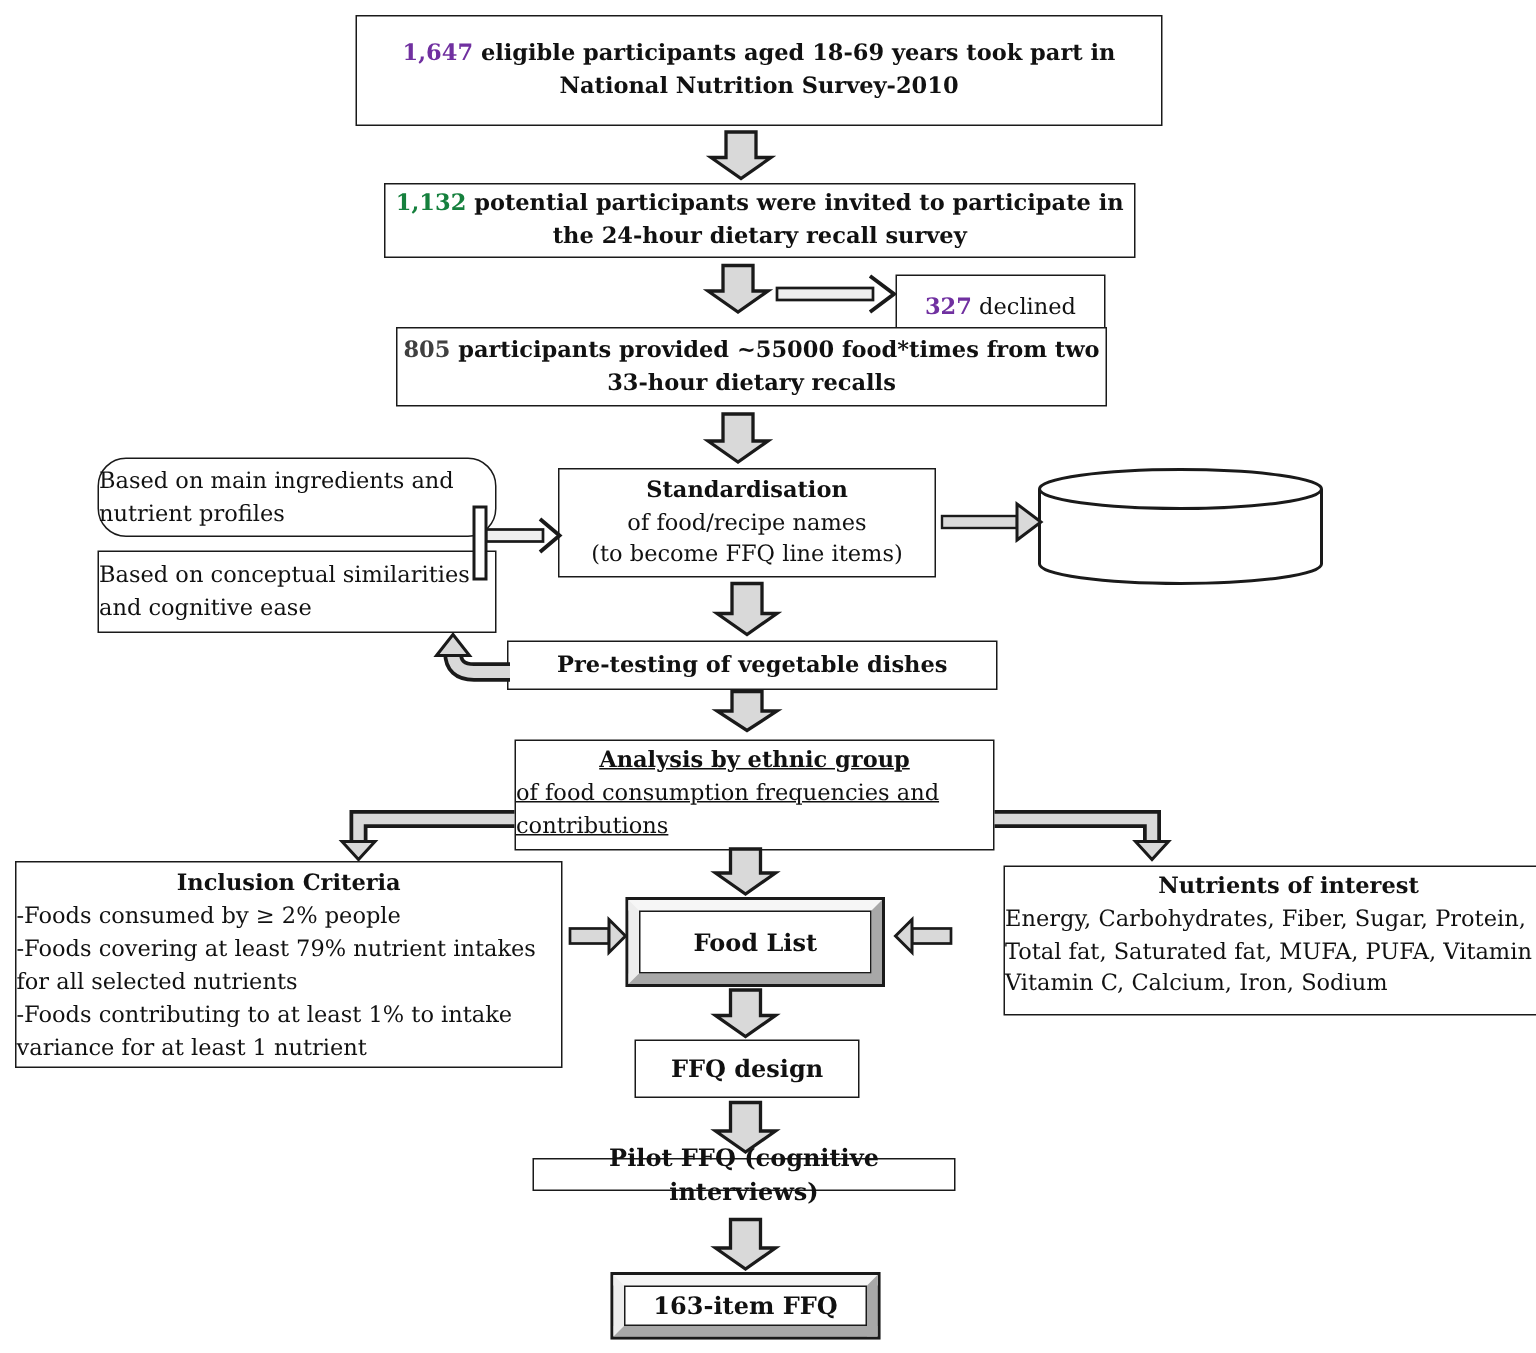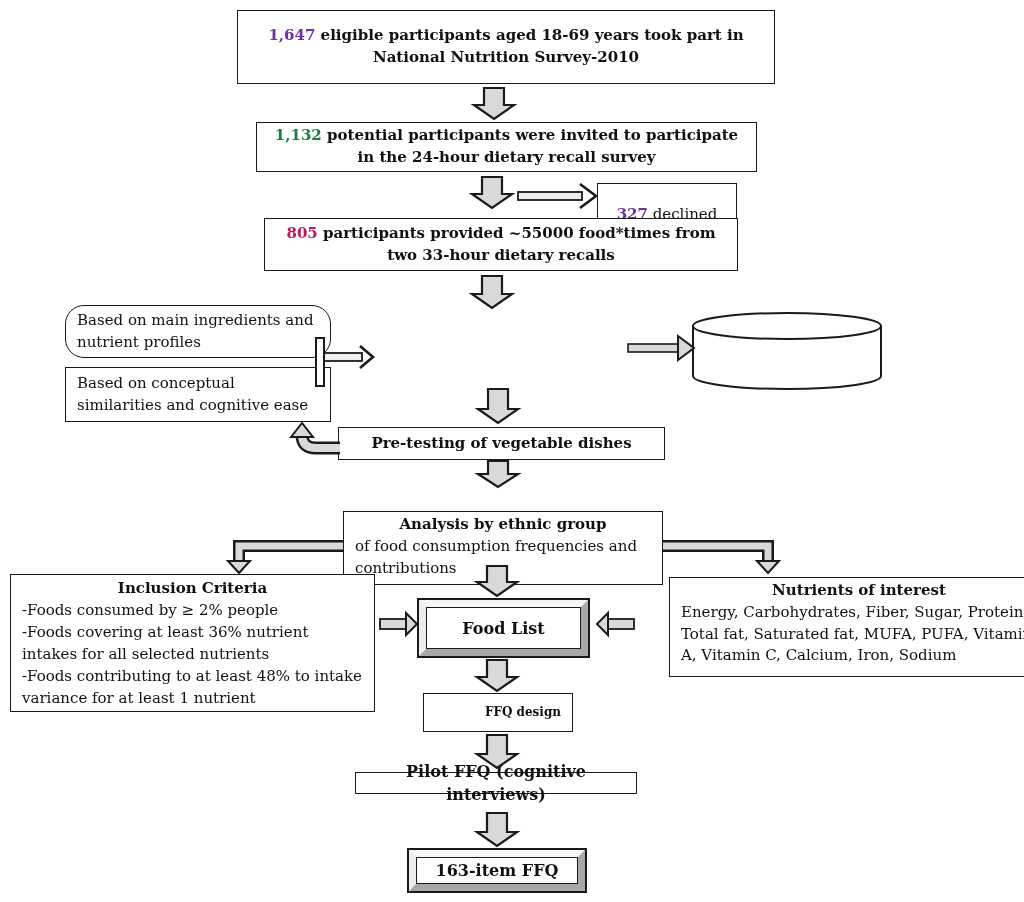--- a/index.html
+++ b/index.html
@@ -3,21 +3,21 @@
 <meta charset="utf-8">
 <style>
   html,body{margin:0;padding:0;background:#ffffff;}
   #canvas{
     position:relative;width:1024px;height:902px;background:#ffffff;
     font-family:"DejaVu Serif","Liberation Serif",serif;
     color:#111;overflow:hidden;
   }
   .box{
     position:absolute;box-sizing:border-box;border:1.6px solid #1a1a1a;
-    background:#fff;font-size:15px;line-height:1.45;padding:2px 11px;
+    background:#fff;font-size:15px;line-height:1.45;padding:2px 0;
   }
   .center{text-align:center;}
   .left{text-align:left;}
   .bold{font-weight:bold;}
   .accent{font-weight:bold;}
   .vcenter{display:flex;flex-direction:column;justify-content:center;}
   
   .bevel-outer{
     position:absolute;box-sizing:border-box;border:2px solid #1a1a1a;background:#c9c9c9;
     padding:0;
@@ -42,64 +42,69 @@
 <div id="canvas">
 
   <div class="box vcenter" style="left:237px;top:10px;width:538px;height:74px;">
     <div class="center bold"><span class="accent" style="color:#7030A0">1,647</span><span> eligible participants aged 18-69 years took part in National Nutrition Survey-2010</span></div>
   </div>
 
   <div class="box vcenter" style="left:256px;top:122px;width:501px;height:50px;">
     <div class="center bold"><span class="accent" style="color:#15803d">1,132</span><span> potential participants were invited to participate in the 24-hour dietary recall survey</span></div>
   </div>
 
-  <div class="box vcenter" style="left:597px;top:183px;width:140px;height:44px;padding:0 4px;justify-content:flex-end;">
+  <div class="box vcenter" style="left:597px;top:183px;width:140px;height:44px;padding:0 4px;">
     <div class="center"><span class="accent" style="color:#7030A0">327</span><span> declined</span></div>
   </div>
 
   <div class="box vcenter" style="left:264px;top:218px;width:474px;height:53px;">
-    <div class="center bold"><span class="accent" style="color:#be185d">805</span><span> participants provided ~55000 food*times from two 33-hour dietary recalls</span></div>
+    <div class="center bold"><span class="accent" style="color:#404040">805</span><span> participants provided ~55000 food*times from two 33-hour dietary recalls</span></div>
   </div>
 
   <div class="box vcenter left" style="left:65px;top:305px;width:266px;height:53px;border-radius:19px;">
     <div>Based on main ingredients and nutrient profiles</div>
   </div>
 
   <div class="box vcenter left" style="left:65px;top:367px;width:266px;height:55px;">
     <div>Based on conceptual similarities and cognitive ease</div>
   </div>
 
+  <div class="box vcenter" style="left:372px;top:312px;width:252px;height:73px;">
+    <div class="center bold">Standardisation</div>
+    <div class="center">of food/recipe names</div>
+    <div class="center">(to become FFQ line items)</div>
+  </div>
 
   <div class="box vcenter bold center" style="left:338px;top:427px;width:327px;height:33px;">
     <div>Pre-testing of vegetable dishes</div>
   </div>
 
-  <div class="box" style="left:343px;top:511px;width:320px;height:74px;">
+  <div class="box" style="left:343px;top:493px;width:320px;height:74px;text-decoration:underline;">
     <div class="center bold">Analysis by ethnic group</div>
     <div class="left">of food consumption frequencies and contributions</div>
   </div>
 
   <div class="box" style="left:10px;top:574px;width:365px;height:138px;line-height:1.47;">
     <div class="center bold">Inclusion Criteria</div>
     <div class="left">-Foods consumed by ≥ 2% people</div>
-    <div class="left">-Foods covering at least 36% nutrient intakes for all selected nutrients</div>
-    <div class="left">-Foods contributing to at least 48% to intake variance for at least 1 nutrient</div>
+    <div class="left">-Foods covering at least 79% nutrient intakes for all selected nutrients</div>
+    <div class="left">-Foods contributing to at least 1% to intake variance for at least 1 nutrient</div>
   </div>
 
   <div class="box" style="left:637px;top:577px;width:380px;height:100px;margin-left:32px;">
     <div class="center bold">Nutrients of interest</div>
     <div class="left">Energy, Carbohydrates, Fiber, Sugar, Protein, Total fat, Saturated fat, MUFA, PUFA, Vitamin A, Vitamin C, Calcium, Iron, Sodium</div>
   </div>
 
   <div class="bevel-outer" style="left:417px;top:598px;width:173px;height:60px;">
     <div class="bevel-band"></div>
     <div class="bevel-inner">Food List</div>
   </div>
 
-  <div class="box vcenter bold center" style="left:423px;top:693px;width:150px;height:39px;font-size:12px;text-align:right;">
+  <div class="box vcenter bold center" style="left:423px;top:693px;width:150px;height:39px;font-size:16px;">
     <div>FFQ design</div>
   </div>
 
   <div class="box vcenter bold center" style="left:355px;top:772px;width:282px;height:22px;font-size:16px;">
     <div>Pilot FFQ (cognitive interviews)</div>
   </div>
 
   <div class="bevel-outer" style="left:407px;top:848px;width:180px;height:45px;">
     <div class="bevel-band"></div>
     <div class="bevel-inner">163-item FFQ</div>

